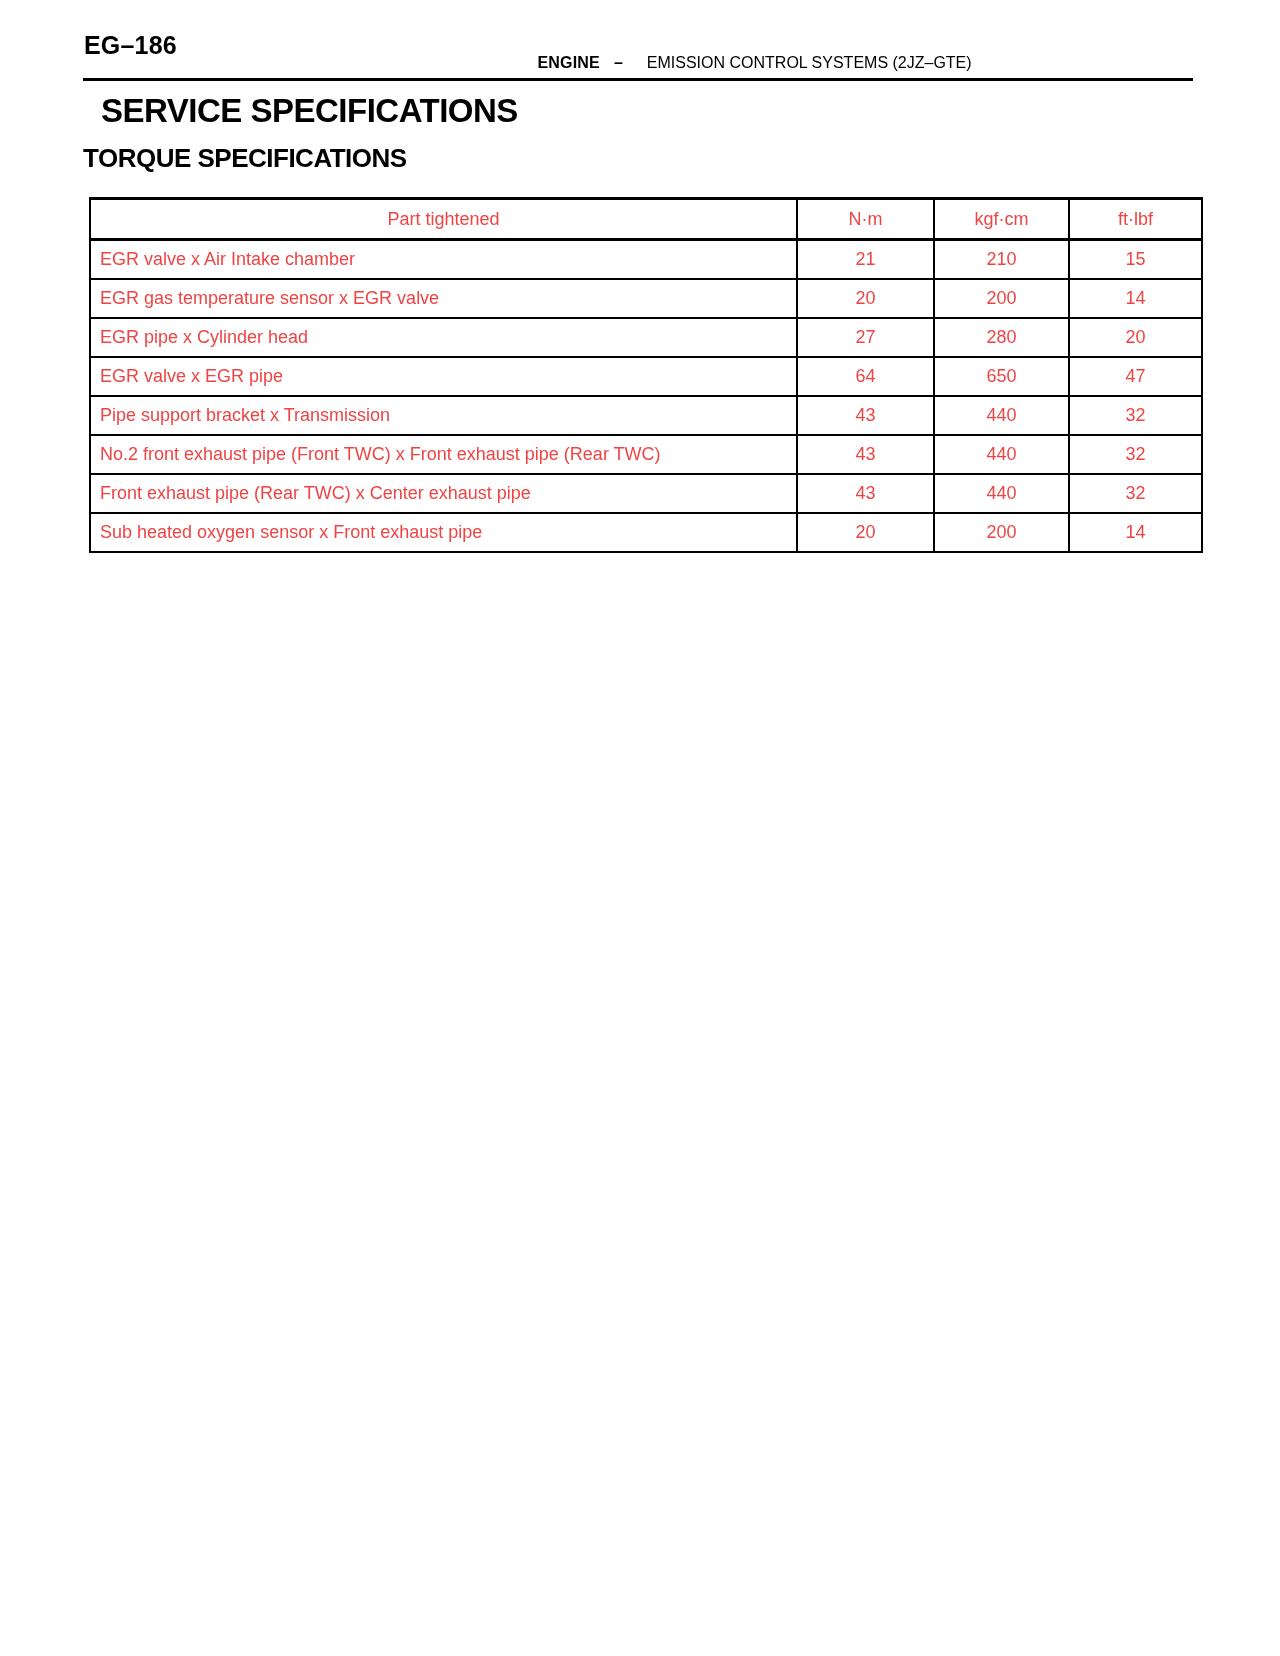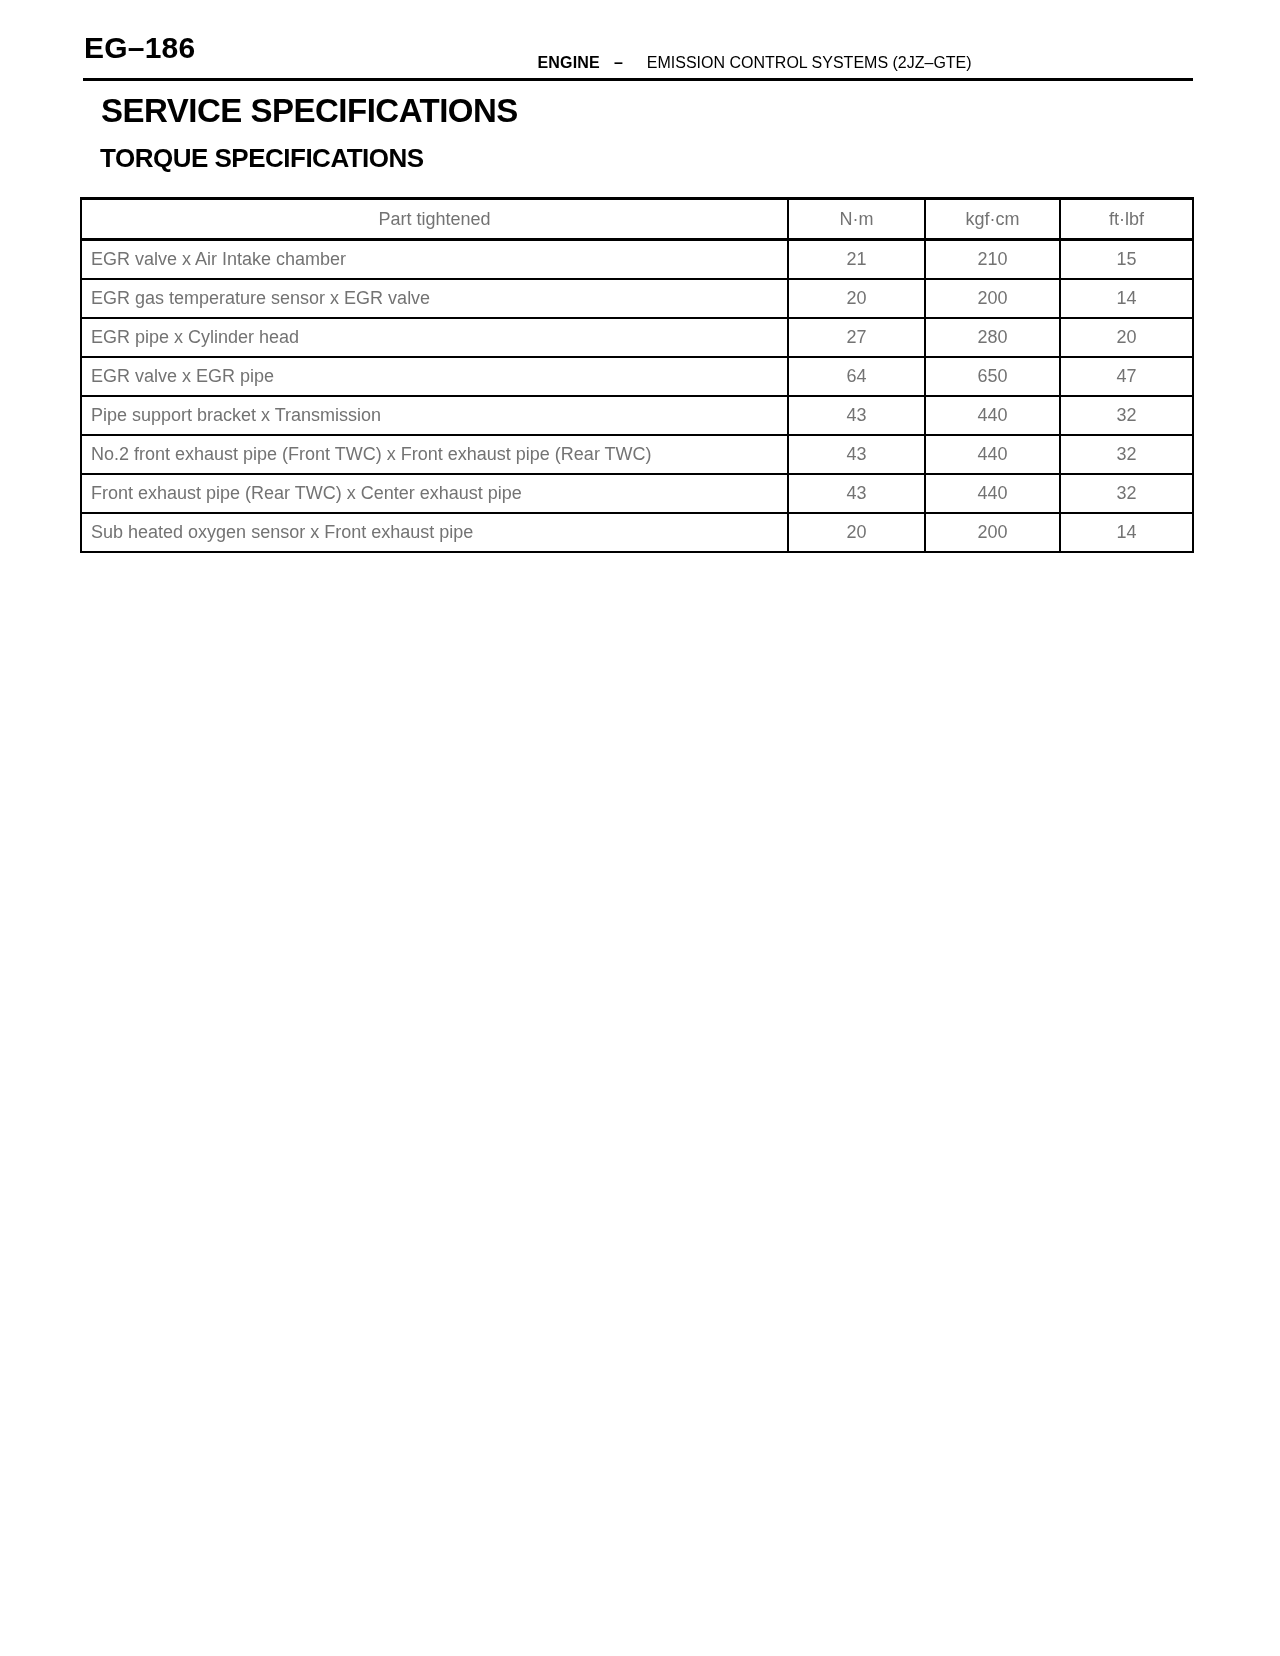--- a/index.html
+++ b/index.html
@@ -17,21 +17,21 @@
   }
   .page {
     position: absolute;
     inset: 0;
     background: #ffffff;
   }
   .page-number {
     position: absolute;
     left: 84px;
     top: 31px;
-    font-size: 30px;
+    font-size: 25px;
     font-weight: bold;
     letter-spacing: 0.2px;
     white-space: nowrap;
   }
   .running-header {
     position: absolute;
     left: 301px;
     right: 72px;
     top: 54px;
     text-align: center;
@@ -62,37 +62,37 @@
     position: absolute;
     left: 101px;
     top: 92px;
     font-size: 33px;
     font-weight: bold;
     letter-spacing: -0.5px;
     white-space: nowrap;
   }
   .doc-subtitle {
     position: absolute;
-    left: 100px;
+    left: 83px;
     top: 143px;
     font-size: 26px;
     font-weight: bold;
     letter-spacing: -0.5px;
     white-space: nowrap;
     text-align: center;
   }
   table.torque-table {
     position: absolute;
-    left: 80px;
+    left: 89px;
     top: 197px;
     width: 1112px;
     border-collapse: collapse;
     table-layout: fixed;
     font-size: 18px;
-    color: #737373;
+    color: #ef4444;
   }
   .torque-table col.col-part  { width: 707px; }
   .torque-table col.col-nm    { width: 137px; }
   .torque-table col.col-kgfcm { width: 135px; }
   .torque-table col.col-ftlbf { width: 133px; }
   .torque-table th,
   .torque-table td {
     border: 2px solid #000000;
     vertical-align: middle;
     overflow: hidden;

